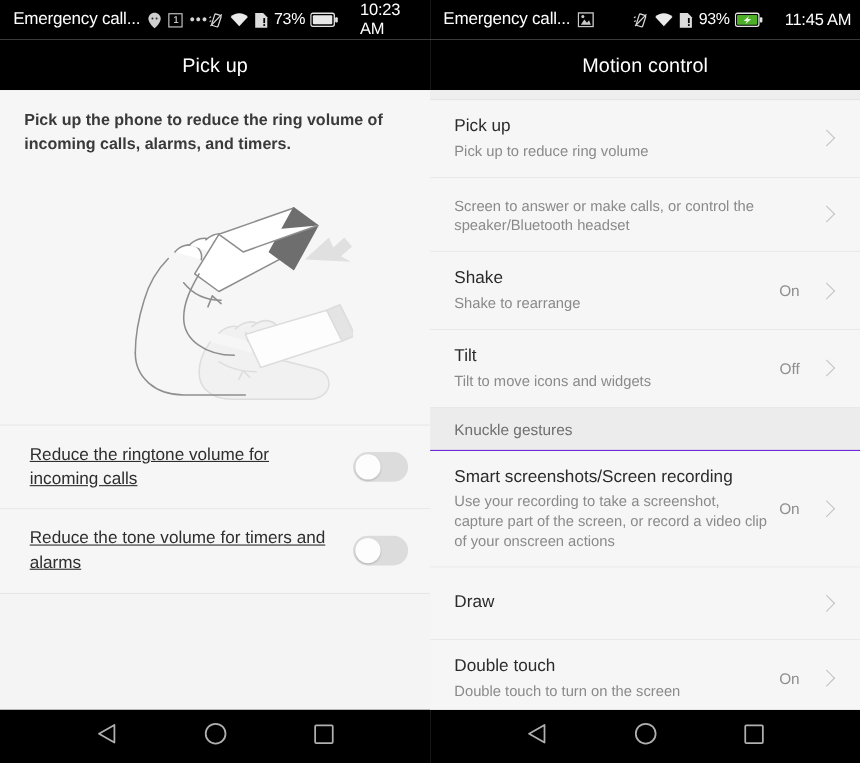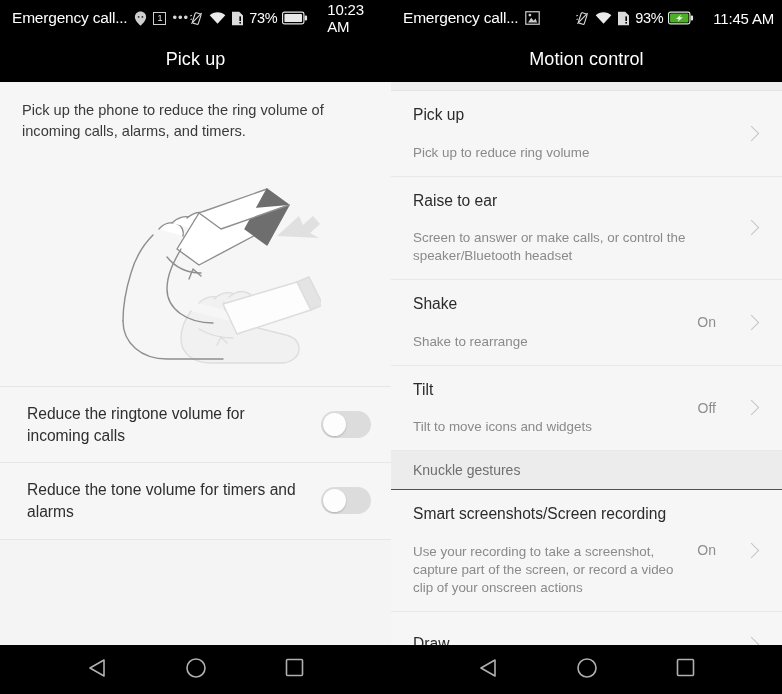--- a/index.html
+++ b/index.html
@@ -41,49 +41,49 @@
     font-size: 18px; flex: 0 0 46px;
   }
   .titlebar .tb-text { font-weight: 400; letter-spacing: 0.1px; }
 
   
   .content { flex: 1 1 auto; background: #f4f4f4; overflow: hidden; position: relative; }
   .top-strip { height: 9px; background: #eeeeee; border-bottom: 1px solid #e4e4e4; }
 
   
   .desc-card { background: #f6f6f6; padding: 18px 22px 10px 22px; }
-  .desc-text { font-size: 14.6px; color: #3a3a3a; line-height: 1.42; }
+  .desc-text { font-size: 14.6px; color: #3a3a3a; line-height: 1.42; font-weight: bold; }
   .illus-wrap { background: #f6f6f6; height: 235px; display:flex; align-items:center; justify-content:center; }
   .divider { height: 1px; background: #e6e6e6; width: 100%; }
 
   .toggle-row {
     background: #f6f6f6; display: flex; align-items: center;
     padding: 16px 20px 16px 27px; min-height: 74px;
   }
-  .toggle-label { flex: 1 1 auto; font-size: 15.6px; color: #2e2e2e; line-height: 1.38; padding-right: 14px; }
+  .toggle-label { flex: 1 1 auto; font-size: 15.6px; color: #2e2e2e; line-height: 1.38; padding-right: 14px; text-decoration: underline; }
   .switch {
     width: 50px; height: 27px; border-radius: 14px; background: #dcdcdc;
     position: relative; flex: 0 0 50px;
   }
   .switch .knob {
     position: absolute; top: 2px; left: 2px; width: 23px; height: 23px;
     border-radius: 50%; background: #fdfdfd; box-shadow: 0 1px 2px rgba(0,0,0,.20);
   }
 
   
   .list { background: #f6f6f6; }
   .row {
     display: flex; align-items: center;
     padding: 14px 16px 14px 22px; background: #f6f6f6;
     border-bottom: 1px solid #e8e8e8; min-height: 66px;
   }
   .row-texts { flex: 1 1 auto; padding-right: 10px; }
   .row-title { font-size: 15.6px; color: #2b2b2b; line-height: 1.32; }
-  .row-sub { font-size: 13.4px; color: #8a8a8a; line-height: 1.34; margin-top: 18px; }
-  .row-value { font-size: 14px; color: #8e8e8e; margin-right: 30px; white-space: nowrap; }
+  .row-sub { font-size: 13.4px; color: #8a8a8a; line-height: 1.34; margin-top: 3px; }
+  .row-value { font-size: 14px; color: #8e8e8e; margin-right: 19px; white-space: nowrap; }
   .chev { width: 11px; height: 11px; border-right: 1.6px solid #c4c4c4; border-top: 1.6px solid #c4c4c4;
           transform: rotate(45deg); flex: 0 0 11px; margin-right: 9px; }
   .section-header {
     background: #ececec; padding: 11px 22px; font-size: 14px; color: #6f6f6f;
     border-bottom: 1px solid #6d28d9;
   }
 
   
   .navbar {
     height: 49px; background: #000; flex: 0 0 49px;
@@ -296,21 +296,20 @@
           <div class="row-texts">
             <div class="row-title">Pick up</div>
             <div class="row-sub">Pick up to reduce ring volume</div>
           </div>
           <div class="row-value"></div>
           <div class="chev"></div>
         </div>
 
         <div class="row">
           <div class="row-texts">
-            <div class="row-title">Raise to ear</div>
             <div class="row-sub">Screen to answer or make calls, or control the speaker/Bluetooth headset</div>
           </div>
           <div class="row-value"></div>
           <div class="chev"></div>
         </div>
 
         <div class="row">
           <div class="row-texts">
             <div class="row-title">Shake</div>
             <div class="row-sub">Shake to rearrange</div>

